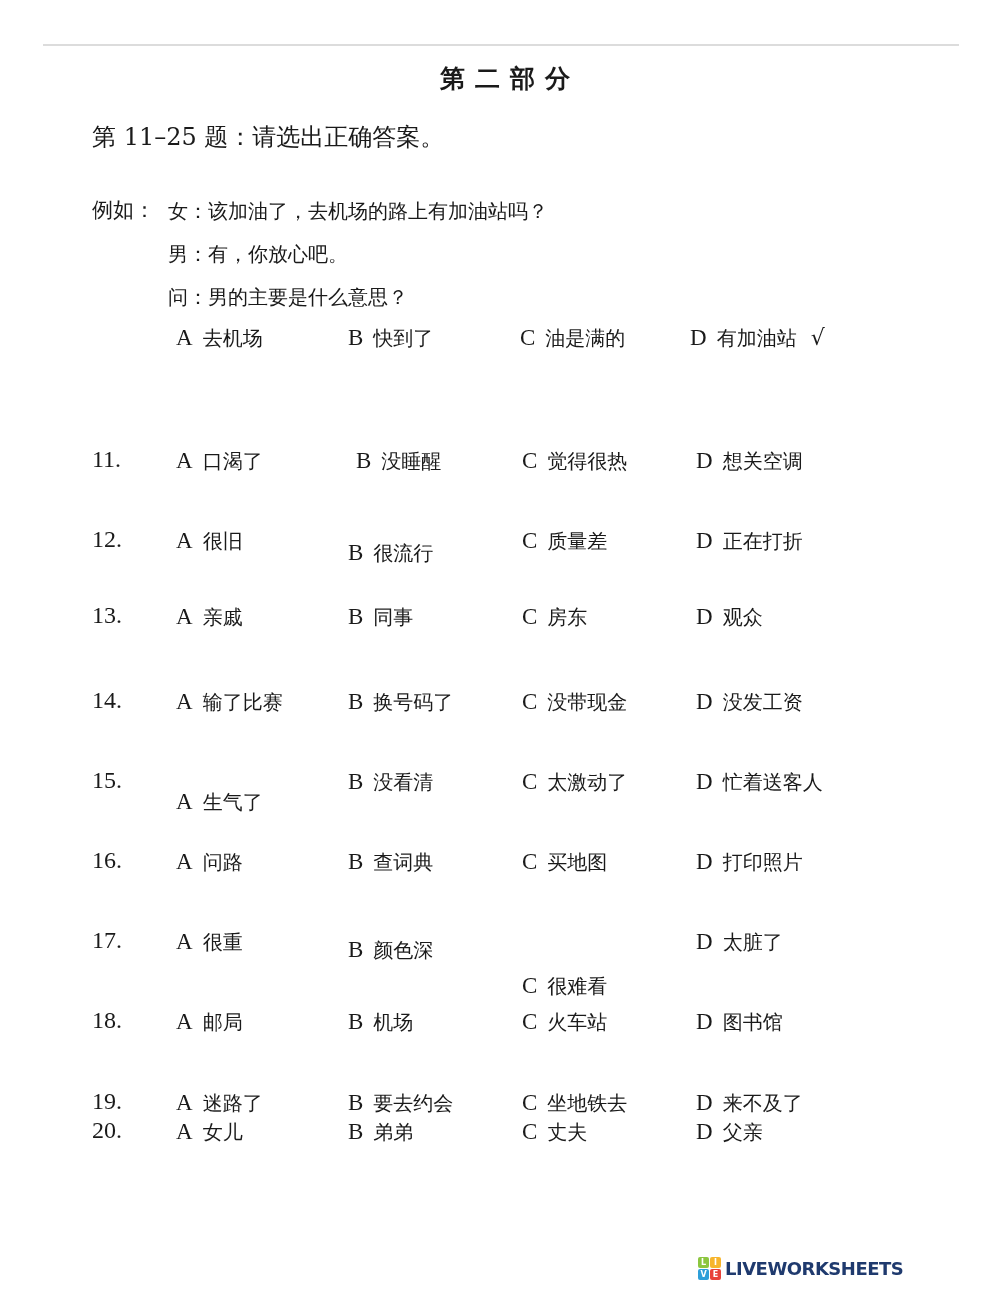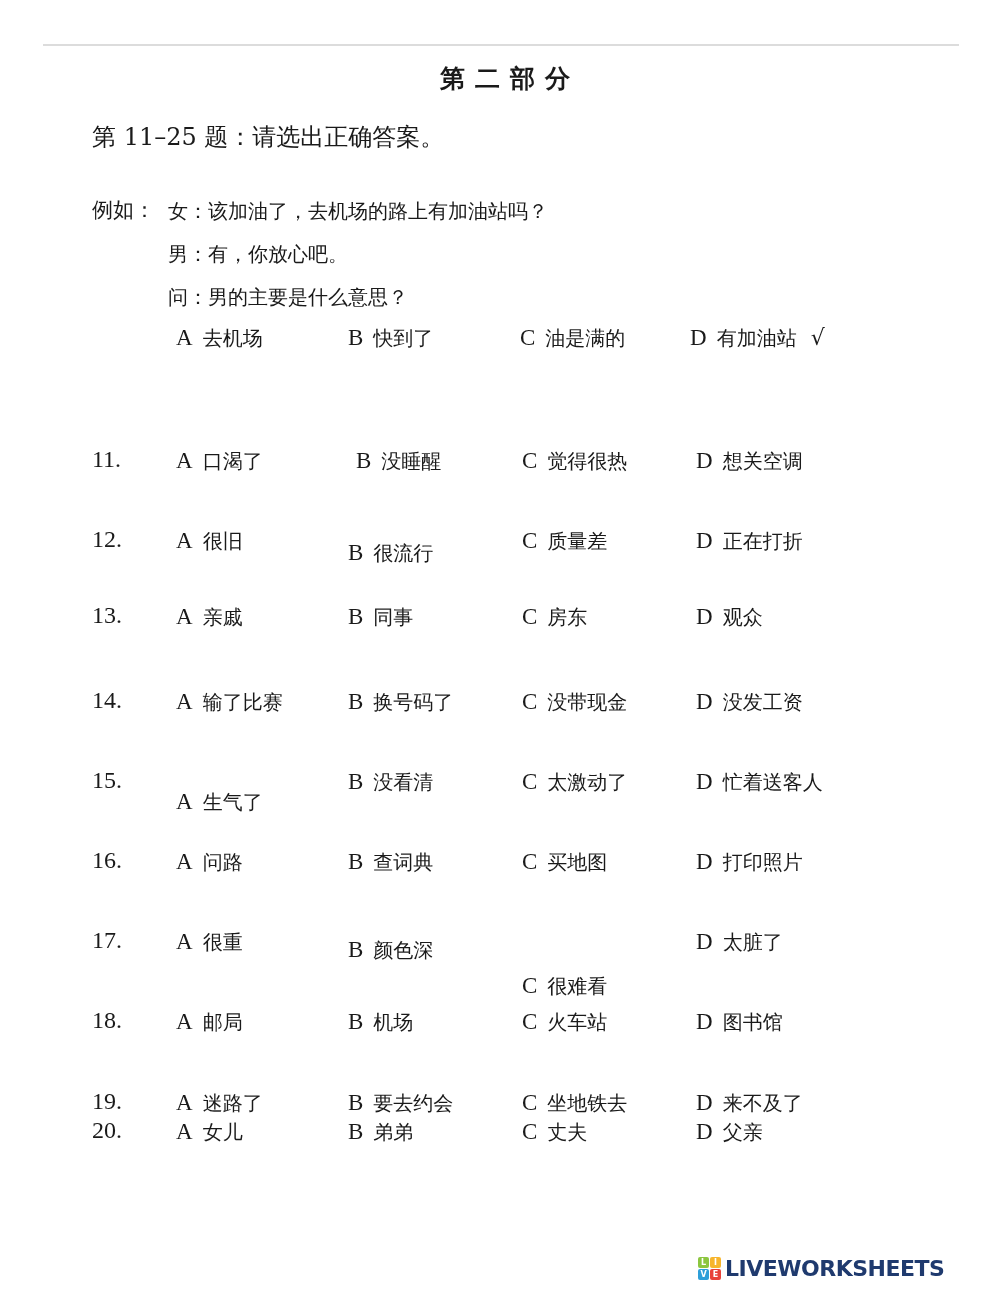--- a/index.html
+++ b/index.html
@@ -40,21 +40,21 @@
   }
   .logo-grid {
     display: grid; grid-template-columns: 11px 11px; grid-template-rows: 11px 11px; gap: 1px;
     margin-right: 4px;
   }
   .logo-cell {
     font-family: "DejaVu Sans", sans-serif; font-size: 8px; font-weight: bold; color: #fff;
     display: flex; align-items: center; justify-content: center; border-radius: 2px;
   }
   .logo-text {
-    font-family: "DejaVu Sans", sans-serif; font-weight: bold; font-size: 22px;
+    font-family: "DejaVu Sans", sans-serif; font-weight: bold; font-size: 18px;
     color: #1f3a6e; letter-spacing: -0.5px; text-align: right;
   }
 </style>
 </head>
 <body>
 
 <div class="top-rule"></div>
 
 <div class="section-title">第二部分</div>
 <div class="instruction">第 11–25 题：请选出正确答案。</div>

